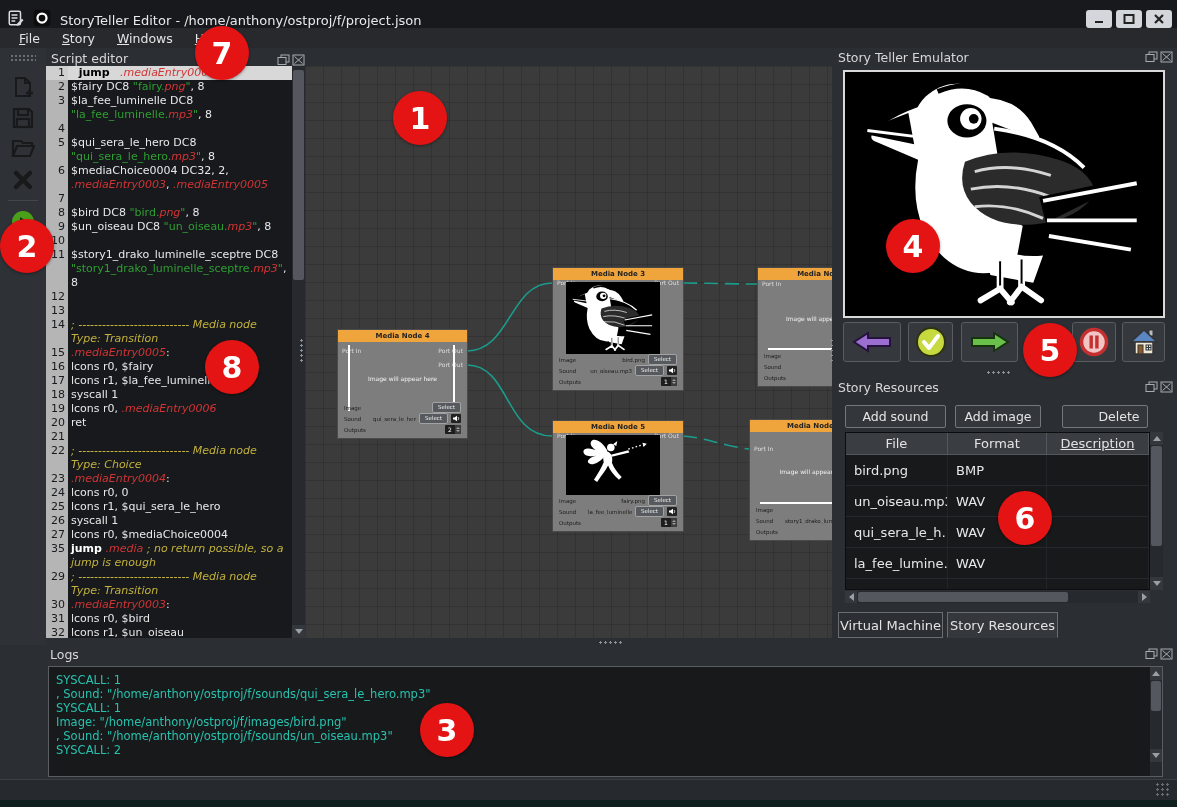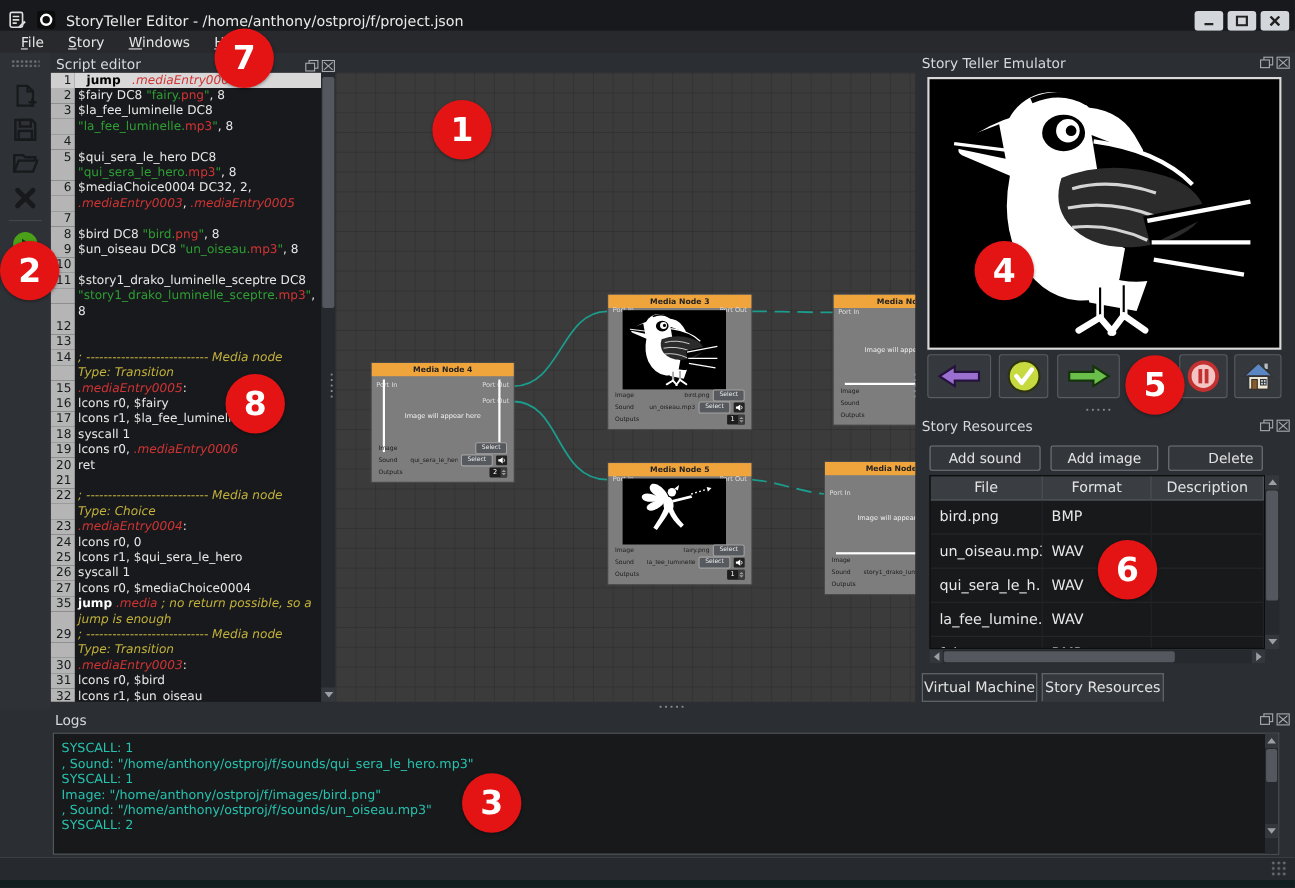--- a/index.html
+++ b/index.html
@@ -30,21 +30,21 @@
   .sehead{left:46px;top:48px;width:259px;height:18px;display:flex;align-items:flex-end;padding-left:5px;box-sizing:border-box;}
   .sebody{left:46px;top:66px;width:246px;height:572px;background:#17191c;overflow:hidden;}
   .crow{display:flex;height:14px;line-height:14px;font-size:11px;}
   .gut{width:22px;background:#b5b5b5;color:#17191c;text-align:right;padding-right:3px;box-sizing:border-box;flex:none;}
   .cline{padding-left:3px;white-space:pre;color:#e8e8e8;flex:1;}
   .crow.sel .cline{background:#d8d8d8;color:#111;}
   .crow.sel .gut{background:#cfcfcf;}
   .sw{color:#e8e8e8;} .crow.sel .sw{color:#111;}
   .sg{color:#2f9e33;}
   .sr{color:#d23434;font-style:italic;}
-  .srx{color:#d23434;}
+  .srx{color:#d23434;font-style:italic;}
   .sy{color:#c3b23c;font-style:italic;}
   .sk{color:#fff;font-weight:bold;} .crow.sel .sk{color:#000;}
   .sescroll{left:292px;top:66px;width:13px;height:572px;background:#26292d;}
   .sethumb{position:absolute;left:1px;top:4px;width:11px;height:210px;background:#54585e;border-radius:2px;}
   .arrbox{position:absolute;width:13px;height:13px;background:#34383d;display:flex;align-items:center;justify-content:center;}
   .tri{width:0;height:0;border-style:solid;}
   .tri.up{border-width:0 4px 5px 4px;border-color:transparent transparent #9aa0a6 transparent;}
   .tri.dn{border-width:5px 4px 0 4px;border-color:#9aa0a6 transparent transparent transparent;}
   .tri.lf{border-width:4px 5px 4px 0;border-color:transparent #9aa0a6 transparent transparent;}
   .tri.rt{border-width:4px 0 4px 5px;border-color:transparent transparent transparent #9aa0a6;}
@@ -617,21 +617,21 @@
           <rect x="1" y="1" width="11" height="10" fill="none" stroke="#a8adb3"></rect>
           <path d="M2.5 2.5l8 7M10.5 2.5l-8 7" stroke="#a8adb3"></path>
         </svg>
       </span>
   </span>
 </div>
 <div class="abs restable" id="restable">
     <div class="thead">
       <div class="th" style="width: 102px;">File</div>
       <div class="th" style="width: 99px;">Format</div>
-      <div class="th" style="width: 102px;">Description</div>
+      <div class="th" style="width: 102px; text-decoration: underline;">Description</div>
     </div>
     <div class="trow">
       <div class="td" style="width: 102px;">bird.png</div>
       <div class="td" style="width: 99px;">BMP</div>
       <div class="td" style="width: 102px;"></div>
     </div>
     <div class="trow">
       <div class="td" style="width: 102px;">un_oiseau.mp3</div>
       <div class="td" style="width: 99px;">WAV</div>
       <div class="td" style="width: 102px;"></div>
@@ -738,21 +738,21 @@
     <svg width="30" height="30" viewBox="0 0 30 30">
       <rect x="20" y="3" width="4" height="6" fill="#b9bec4" stroke="#333"></rect>
       <path d="M2 15L15 3l13 12z" fill="#5b86c4" stroke="#333" stroke-width="1.5"></path>
       <rect x="6" y="15" width="18" height="12" fill="#efe9d6" stroke="#333" stroke-width="1.5"></rect>
       <rect x="9" y="18" width="5" height="9" fill="#8b5a2b" stroke="#333"></rect>
       <rect x="17" y="18" width="5" height="5" fill="#cfe4ff" stroke="#333"></rect>
       <path d="M19.5 18v5M17 20.5h5" stroke="#333"></path>
     </svg>
   </div>
 <div class="rbtn abs" style="left: 845px; width: 101px;">Add sound</div>
-<div class="rbtn abs" style="left: 955px; width: 98px;">Add image</div>
+<div class="rbtn abs" style="left: 955px; width: 86px;">Add image</div>
 <div class="rbtn abs" style="left: 1062px; width: 86px; padding-left: 28px;">Delete</div>
 <div class="tab abs" style="left: 838px; width: 105px;">Virtual Machine</div>
 <div class="tab abs active" style="left: 947px; width: 111px;">Story Resources</div>
 <div class="annot" style="left: 393px; top: 91px;">1</div>
 <div class="annot" style="left: 0px; top: 219px;">2</div>
 <div class="annot" style="left: 420px; top: 703px;">3</div>
 <div class="annot" style="left: 886px; top: 219px;">4</div>
 <div class="annot" style="left: 1023px; top: 323px;">5</div>
 <div class="annot" style="left: 998px; top: 491px;">6</div>
 <div class="annot" style="left: 195px; top: 26px;">7</div>

